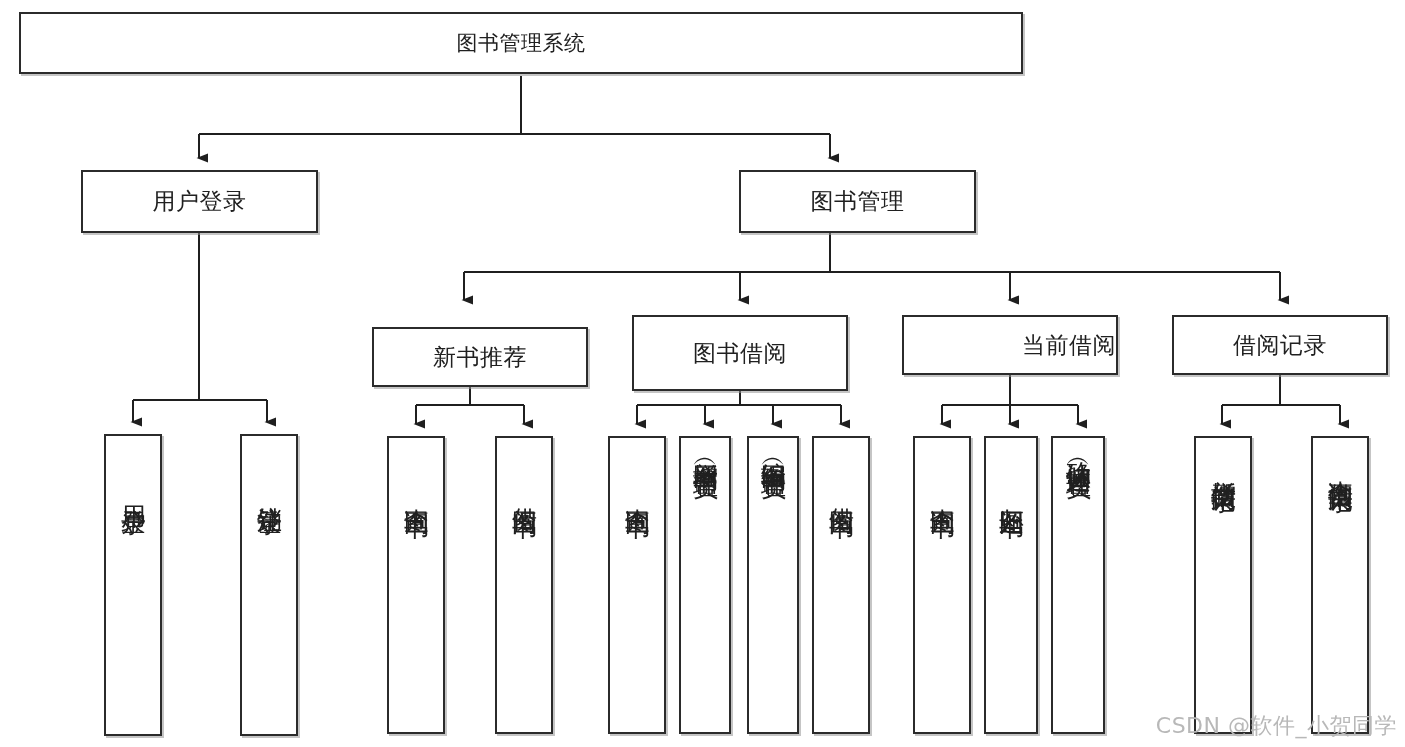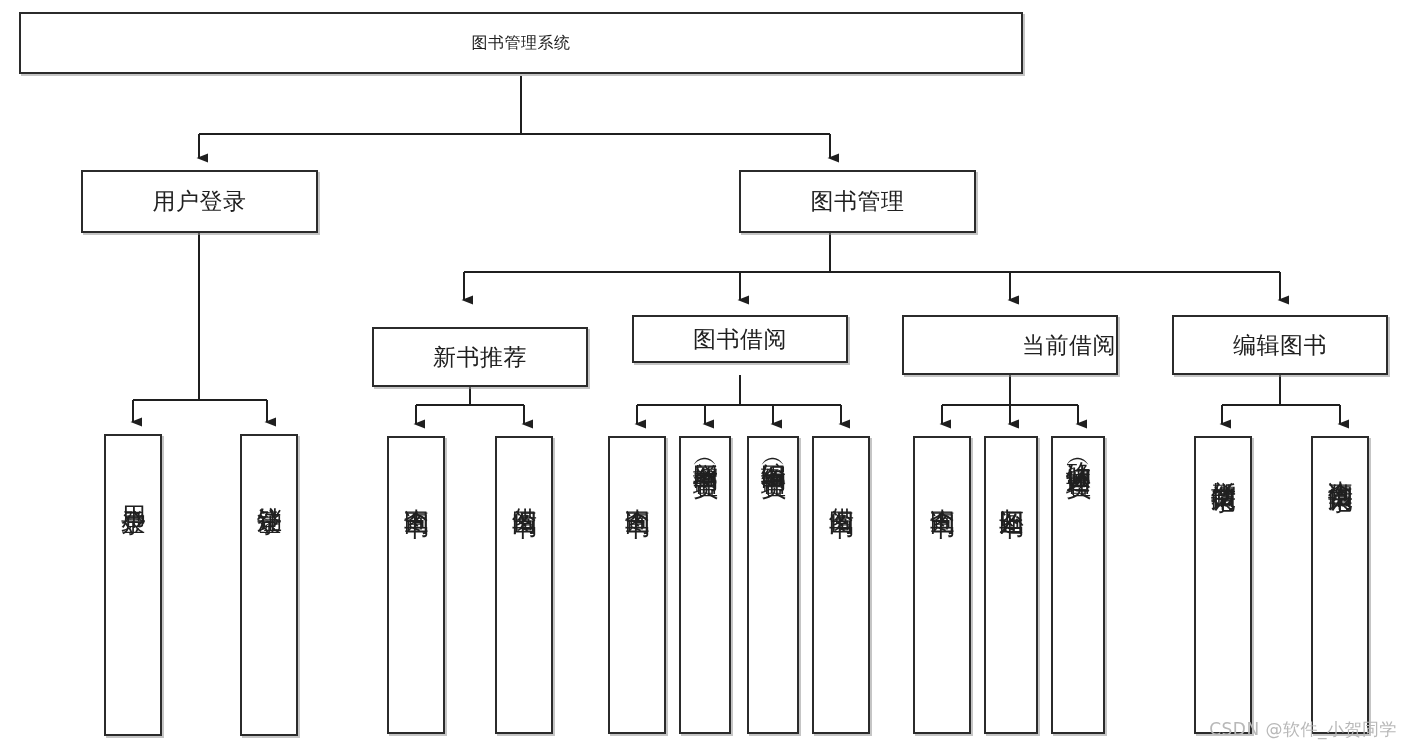--- a/index.html
+++ b/index.html
@@ -43,21 +43,21 @@
     line-height: 1.08;
     letter-spacing: 0.5px;
     color: #202020;
   }
   
   .node.horiz .lbl {
     writing-mode: horizontal-tb;
     font-size: 23px;
   }
   .node.root .lbl {
-    font-size: 16px;
+    font-size: 21px;
   }
   
   .node.vert {
     align-items: flex-start;
     justify-content: center;
     padding-top: 4px;
   }
   .node.vert .lbl {
     writing-mode: vertical-rl;
     text-orientation: upright;
@@ -69,21 +69,21 @@
   .node.vert.mid .lbl {
     margin-top: 46px;
   }
   .node.vert.midb .lbl {
     margin-top: 18px;
   }
   .watermark {
     position: absolute;
     right: 8px;
     bottom: 6px;
-    font-size: 17px;
+    font-size: 22px;
     color: #b8b8b8;
     letter-spacing: 0.5px;
     white-space: nowrap;
     font-family: "DejaVu Sans", "Liberation Sans", sans-serif;
   }
 </style>
 </head>
 <body>
 
 <div id="canvas">
@@ -145,28 +145,28 @@
   <div class="node horiz" style="left:81px; top:170px; width:237px; height:63px;">
     <span class="lbl">用户登录</span>
   </div>
   <div class="node horiz" style="left:711px; top:170px; width:237px; height:63px;margin-left:28px;">
     <span class="lbl">图书管理</span>
   </div>
 
   <div class="node horiz" style="left:372px; top:315px; width:216px; height:60px;margin-top:12px;">
     <span class="lbl">新书推荐</span>
   </div>
-  <div class="node horiz" style="left:632px; top:315px; width:216px; height:48px;">
+  <div class="node horiz" style="left:632px; top:315px; width:216px; height:76px;">
     <span class="lbl">图书借阅</span>
   </div>
   <div class="node horiz" style="left:902px; top:315px; width:216px; height:60px;justify-content:flex-end;">
     <span class="lbl">当前借阅</span>
   </div>
   <div class="node horiz" style="left:1172px; top:315px; width:216px; height:60px;">
-    <span class="lbl">编辑图书</span>
+    <span class="lbl">借阅记录</span>
   </div>
 
   <div class="node vert mid" style="left:104px; top:434px; width:58px; height:302px;">
     <span class="lbl">用户登录</span>
   </div>
   <div class="node vert mid" style="left:240px; top:434px; width:58px; height:302px;">
     <span class="lbl">注销登录</span>
   </div>
 
   <div class="node vert mid" style="left:387px; top:436px; width:58px; height:298px;">

